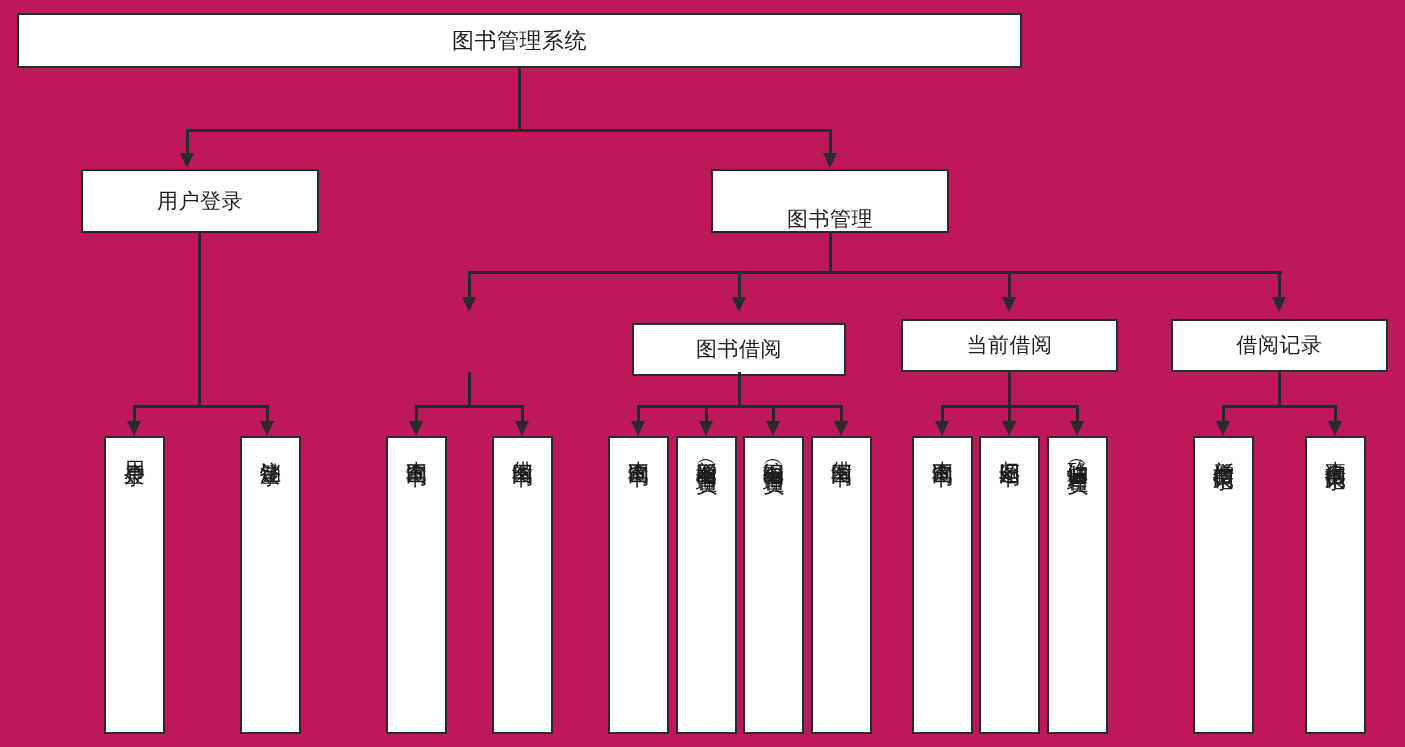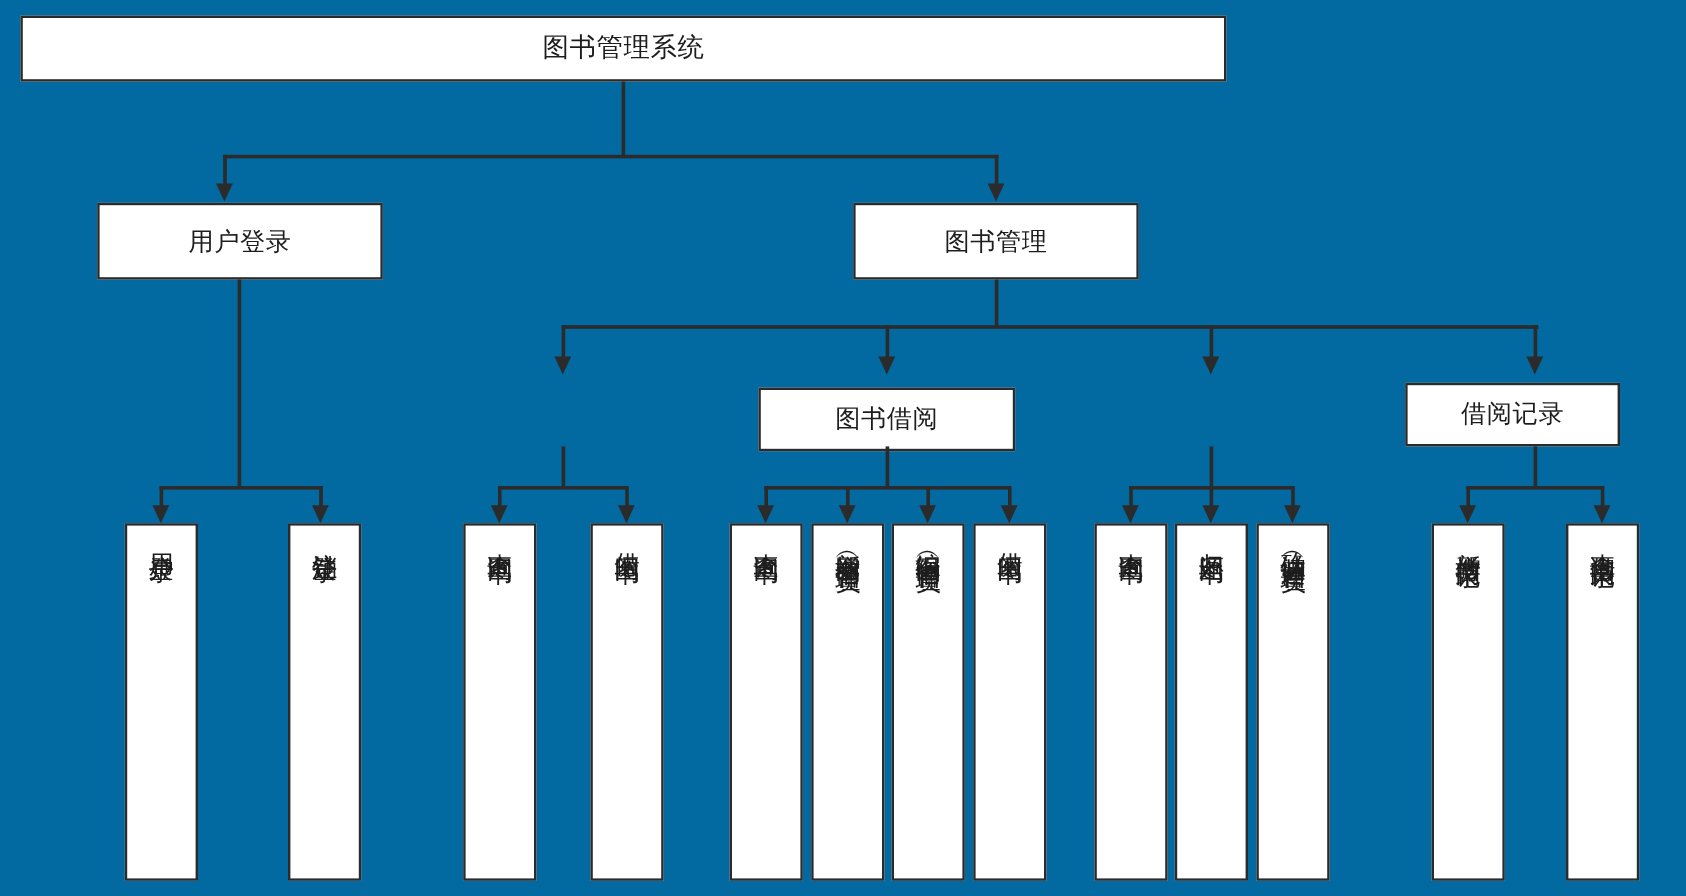--- a/index.html
+++ b/index.html
@@ -7,21 +7,21 @@
     padding: 0;
     background: #ffffff;
   }
   body {
     font-family: "DejaVu Sans", "Liberation Sans", sans-serif;
   }
   #canvas {
     position: relative;
     width: 1405px;
     height: 747px;
-    background: #0369a1;
+    background: #be185d;
     overflow: hidden;
   }
   
   .node {
     position: absolute;
     box-sizing: border-box;
     background: #ffffff;
     border: 2.5px solid #2b2b2b;
     display: flex;
     align-items: center;
@@ -102,21 +102,21 @@
 
   <div class="vline" style="left:186px; top:129px; width:2.5px; height:26px;"></div>
   <div class="arrow" style="left:180px; top:153px;"></div>
   <div class="vline" style="left:829px; top:129px; width:2.5px; height:26px;"></div>
   <div class="arrow" style="left:823px; top:153px;"></div>
 
   <div class="node lvl2" style="left:81px; top:169px; width:238px; height:64px;">
     <span class="label">用户登录</span>
   </div>
 
-  <div class="node lvl2" style="left:711px; top:169px; width:238px; height:64px;">
+  <div class="node lvl2" style="left:711px; top:169px; width:238px; height:64px;align-items:flex-end;">
     <span class="label">图书管理</span>
   </div>
 
   <div class="vline" style="left:198px; top:233px; width:2.5px; height:174px;"></div>
   <div class="hline" style="left:133px; top:405px; width:135px; height:2.5px;"></div>
   <div class="vline" style="left:133px; top:405px; width:2.5px; height:19px;"></div>
   <div class="arrow" style="left:127px; top:421px;"></div>
   <div class="vline" style="left:266px; top:405px; width:2.5px; height:19px;"></div>
   <div class="arrow" style="left:260px; top:421px;"></div>
 
@@ -131,21 +131,24 @@
 
   <div class="vline" style="left:1008px; top:271px; width:2.5px; height:28px;"></div>
   <div class="arrow" style="left:1002px; top:297px;"></div>
 
   <div class="vline" style="left:1278px; top:271px; width:2.5px; height:28px;"></div>
   <div class="arrow" style="left:1272px; top:297px;"></div>
 
   <div class="node lvl3" style="left:632px; top:323px; width:214px; height:53px;">
     <span class="label">图书借阅</span>
   </div>
-  <div class="node lvl3" style="left:1171px; top:319px; width:179px; height:53px;">
+  <div class="node lvl3" style="left:901px; top:319px; width:217px; height:53px;">
+    <span class="label">当前借阅</span>
+  </div>
+  <div class="node lvl3" style="left:1171px; top:319px; width:217px; height:53px;">
     <span class="label">借阅记录</span>
   </div>
 
   <div class="vline" style="left:468px; top:372px; width:2.5px; height:35px;"></div>
   <div class="hline" style="left:415px; top:405px; width:108px; height:2.5px;"></div>
   <div class="vline" style="left:415px; top:405px; width:2.5px; height:19px;"></div>
   <div class="arrow" style="left:409px; top:421px;"></div>
   <div class="vline" style="left:521px; top:405px; width:2.5px; height:19px;"></div>
   <div class="arrow" style="left:515px; top:421px;"></div>
 

